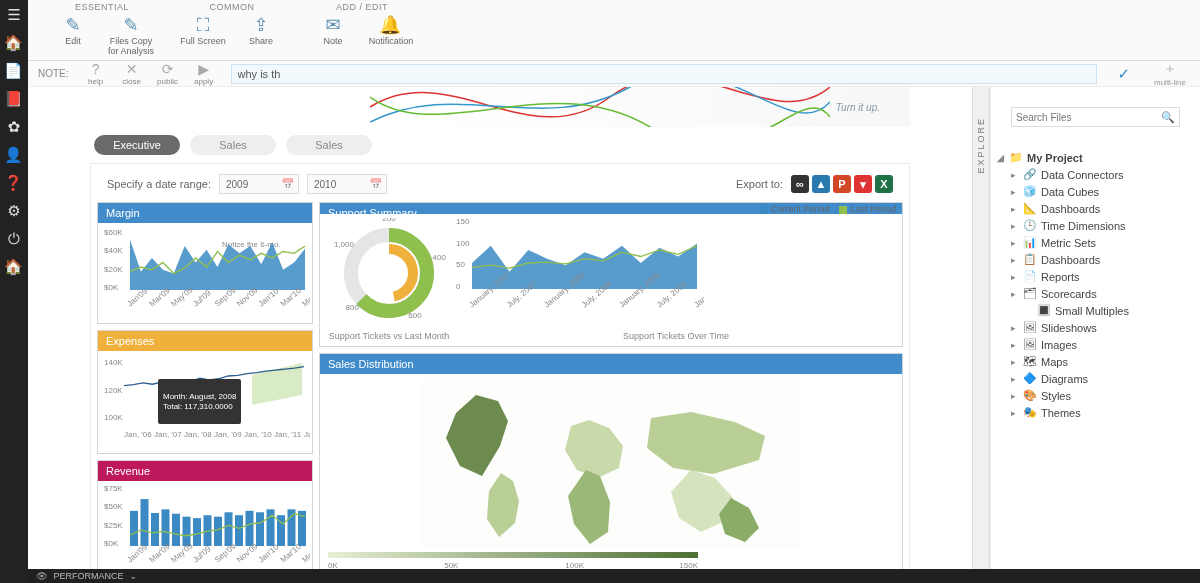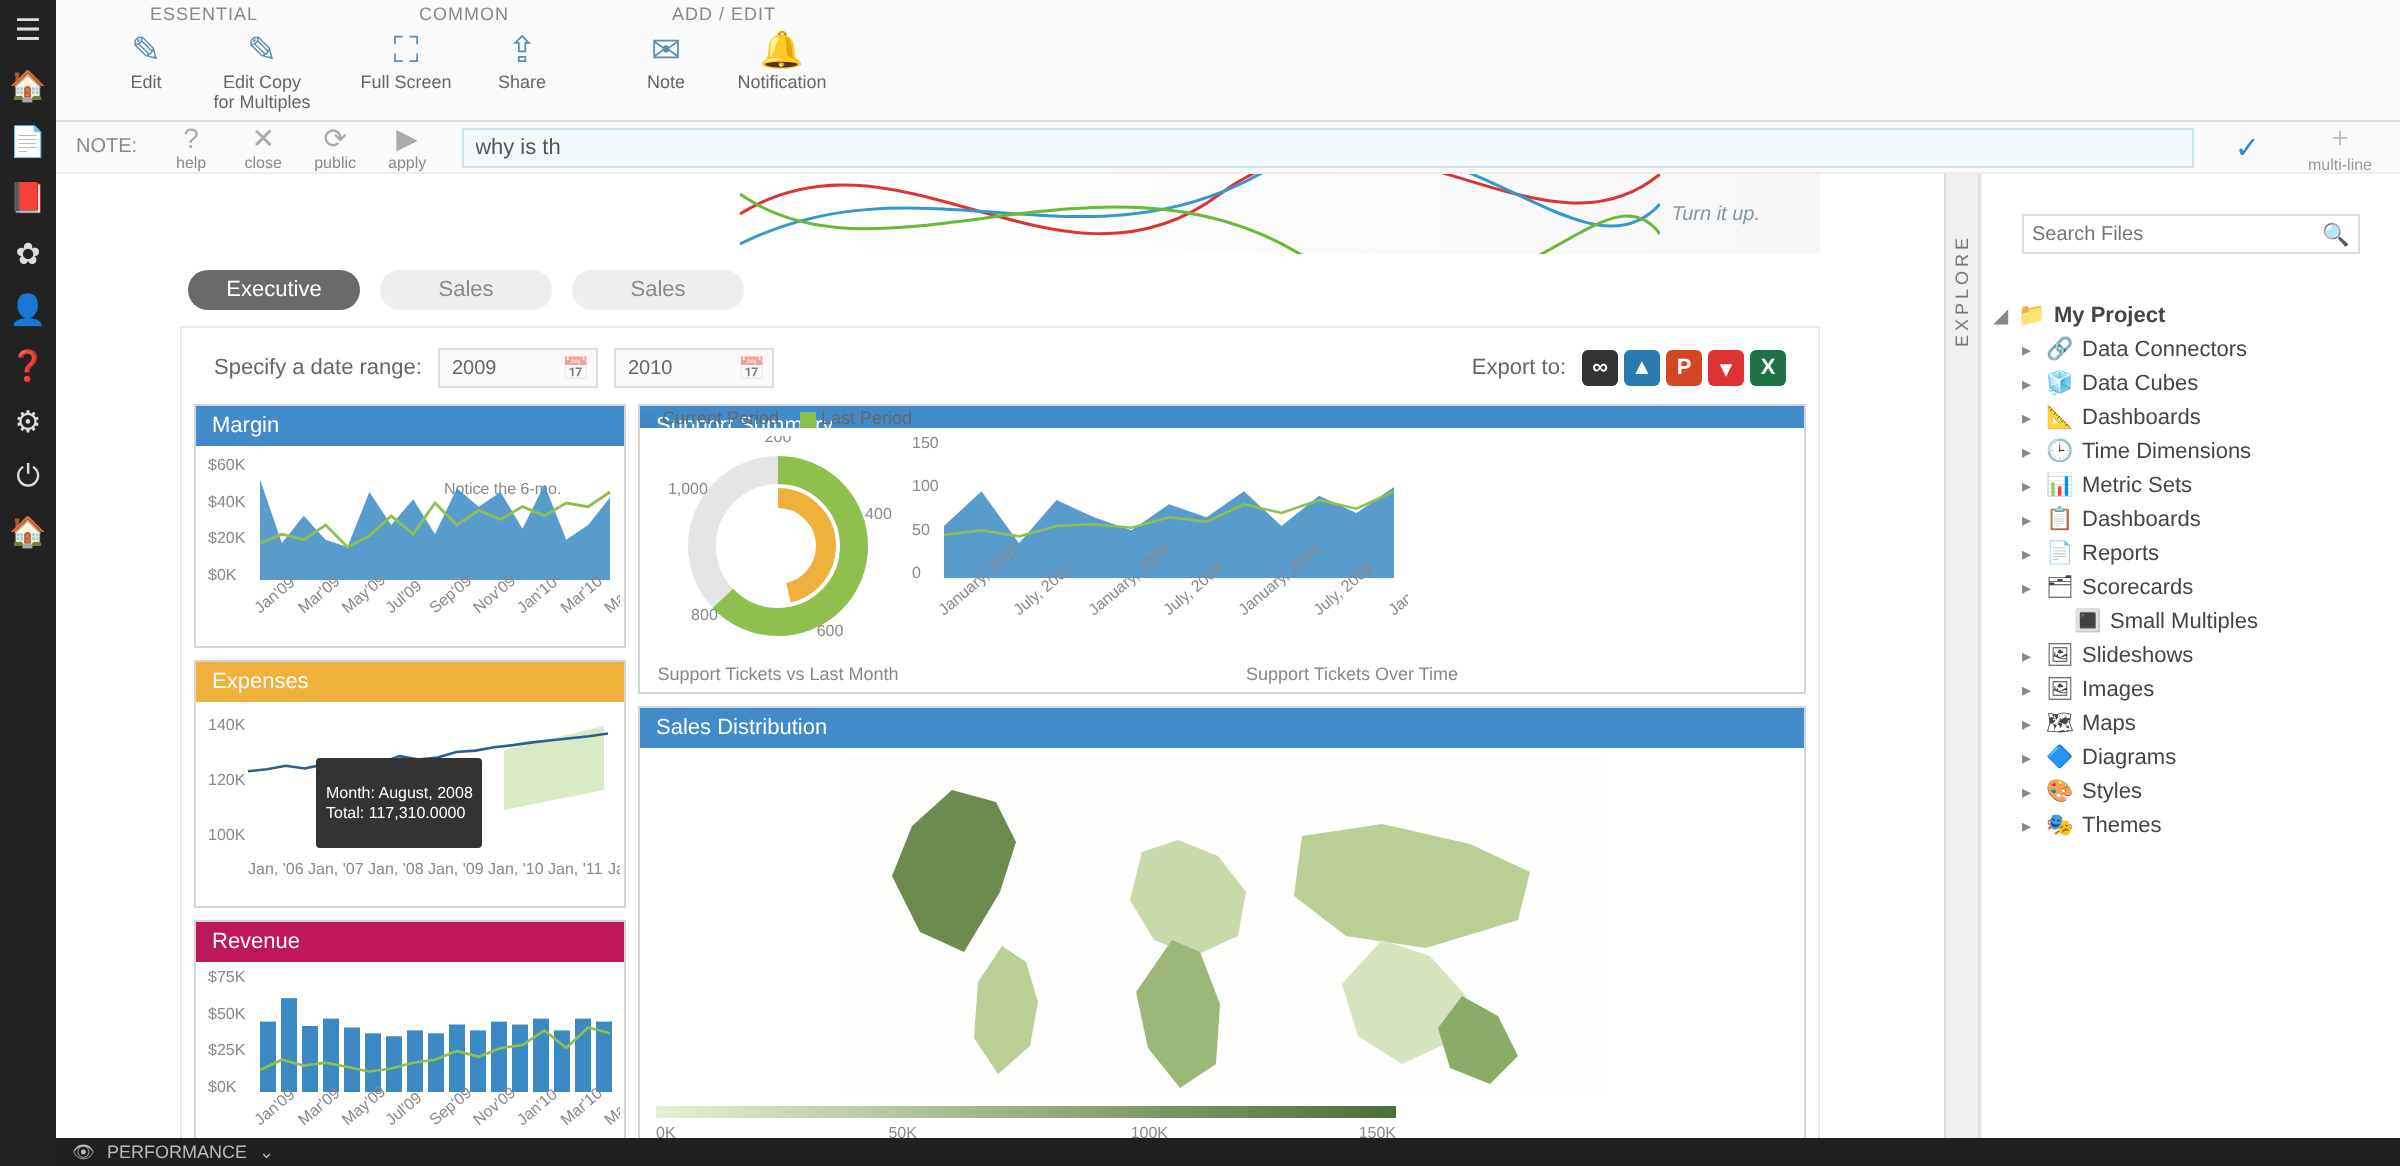--- a/index.html
+++ b/index.html
@@ -41,21 +41,21 @@
 .grid{display:flex;gap:6px;margin-top:4px}
 .col{display:flex;flex-direction:column;gap:6px}
 .col.left{width:216px}
 .col.right{flex:1}
 .panel{border:1px solid #d5d5d5}
 .panel-h{height:20px;font-size:11px;color:#fff;display:flex;align-items:center;padding:0 8px}
 .ph-blue{background:#428bca}.ph-yellow{background:#f0b13c}.ph-red{background:#be185d}
 .panel-body{padding:4px;background:#fff;position:relative}
 .axis-lbl{font-size:8px;fill:#888}
 .annotation{position:absolute;background:#333;color:#fff;font-size:8px;padding:13px 5px;border-radius:2px;line-height:1.2}
-.legend{font-size:9px;color:#666;display:flex;gap:10px;justify-content:flex-start;padding-right:6px}
+.legend{font-size:9px;color:#666;display:flex;gap:10px;justify-content:flex-end;padding-right:6px}
 .legend span::before{content:"";display:inline-block;width:8px;height:8px;background:var(--c);margin-right:3px;vertical-align:middle}
 .subcap{text-align:center;font-size:9px;color:#888;margin-top:6px}
 .explore-tab{width:18px;background:#f0f0f0;border-left:1px solid #ddd;border-right:1px solid #ddd;display:flex;align-items:flex-start;justify-content:center;padding-top:30px;position:relative}
 .explore-tab span{writing-mode:vertical-rl;transform:rotate(180deg);font-size:9px;letter-spacing:2px;color:#777}
 .rpanel{width:210px;background:#fff;border-left:1px solid #eee;display:flex;flex-direction:column}
 .search{display:flex;align-items:center;border:1px solid #ddd;margin:20px;height:20px;padding:0 4px}
 .search input{border:none;flex:1;font-size:10px;outline:none}
 .tree{padding:2px 6px;font-size:11px;color:#444}
 .tree-item{display:flex;align-items:center;gap:4px;height:17px;cursor:pointer}
 .tree-item .arr{width:8px;color:#888;font-size:9px}
@@ -86,21 +86,21 @@
       <div class="rib-groups" id="rib-groups">
           <div class="rib-group">
             <div class="rib-group-title">ESSENTIAL</div>
             <div class="rib-items">
               <div class="rib-item">
                 <div class="ic">✎</div>
                 <div>Edit</div>
               </div>
               <div class="rib-item">
                 <div class="ic">✎</div>
-                <div>Edit Copy for Multiples</div>
+                <div>Files Copy for Analysis</div>
               </div>
             </div>
           </div>
           <div class="rib-group">
             <div class="rib-group-title">COMMON</div>
             <div class="rib-items">
               <div class="rib-item">
                 <div class="ic">⛶</div>
                 <div>Full Screen</div>
               </div>

